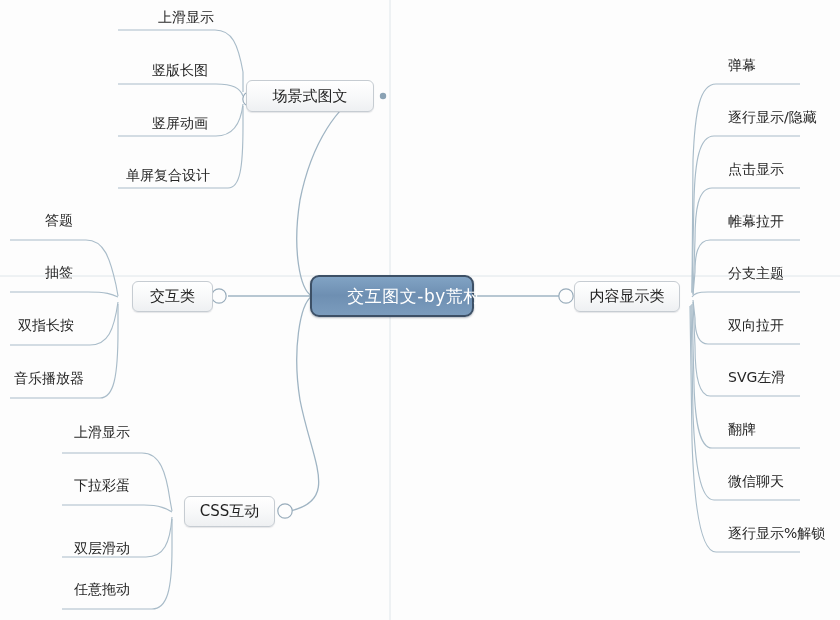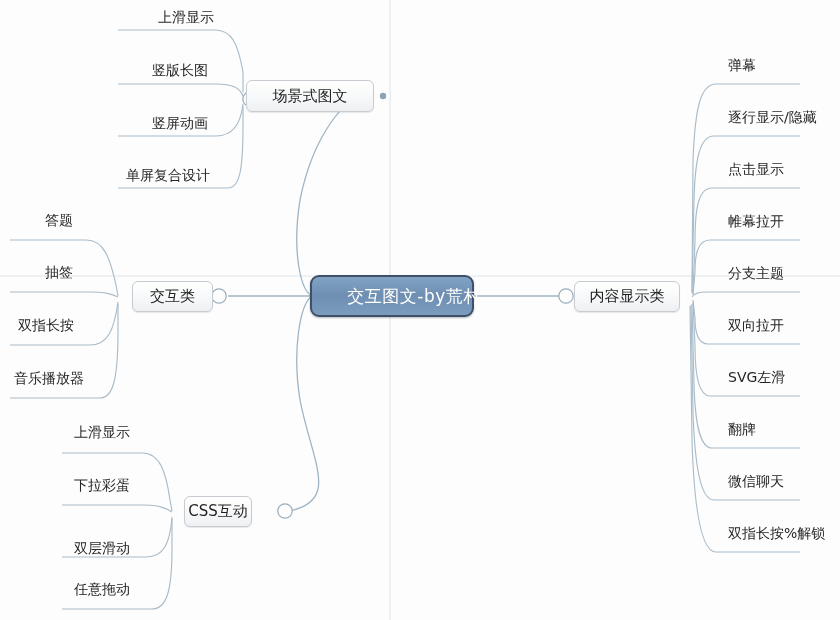--- a/index.html
+++ b/index.html
@@ -128,21 +128,21 @@
   </div>
 
   <div class="branch-node" style="left:246px; top:80px; width:128px; height:32px;">
     <span>场景式图文</span>
   </div>
 
   <div class="branch-node" style="left:132px; top:281px; width:81px; height:31px;">
     <span>交互类</span>
   </div>
 
-  <div class="branch-node" style="left:184px; top:496px; width:68px; height:31px;">
+  <div class="branch-node" style="left:184px; top:496px; width:91px; height:31px;">
     <span>CSS互动</span>
   </div>
 
   <div class="branch-node" style="left:574px; top:281px; width:106px; height:31px;">
     <span>内容显示类</span>
   </div>
 
   <div class="leaf left" style="left:158px; top:10px;">上滑显示</div>
   <div class="leaf left" style="left:152px; top:64px;font-family:Liberation Serif, serif;">竖版长图</div>
   <div class="leaf left" style="left:152px; top:116px;">竖屏动画</div>
@@ -160,15 +160,15 @@
 
   <div class="leaf right" style="left:728px; top:58px;">弹幕</div>
   <div class="leaf right" style="left:728px; top:110px;">逐行显示/隐藏</div>
   <div class="leaf right" style="left:728px; top:162px;">点击显示</div>
   <div class="leaf right" style="left:728px; top:214px;">帷幕拉开</div>
   <div class="leaf right" style="left:728px; top:266px;">分支主题</div>
   <div class="leaf right" style="left:728px; top:318px;">双向拉开</div>
   <div class="leaf right" style="left:728px; top:370px;">SVG左滑</div>
   <div class="leaf right" style="left:728px; top:422px;">翻牌</div>
   <div class="leaf right" style="left:728px; top:474px;">微信聊天</div>
-  <div class="leaf right" style="left:728px; top:526px;">双指长按%解锁</div>
+  <div class="leaf right" style="left:728px; top:526px;">逐行显示%解锁</div>
 
 </div>
 
 </body></html>

